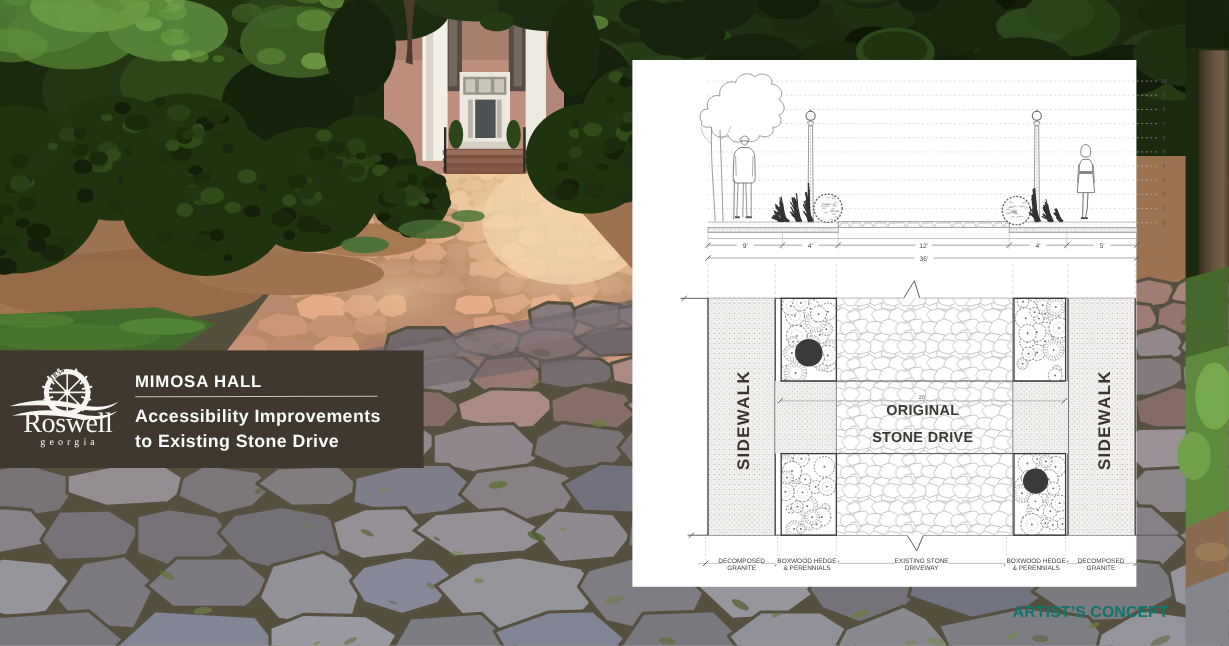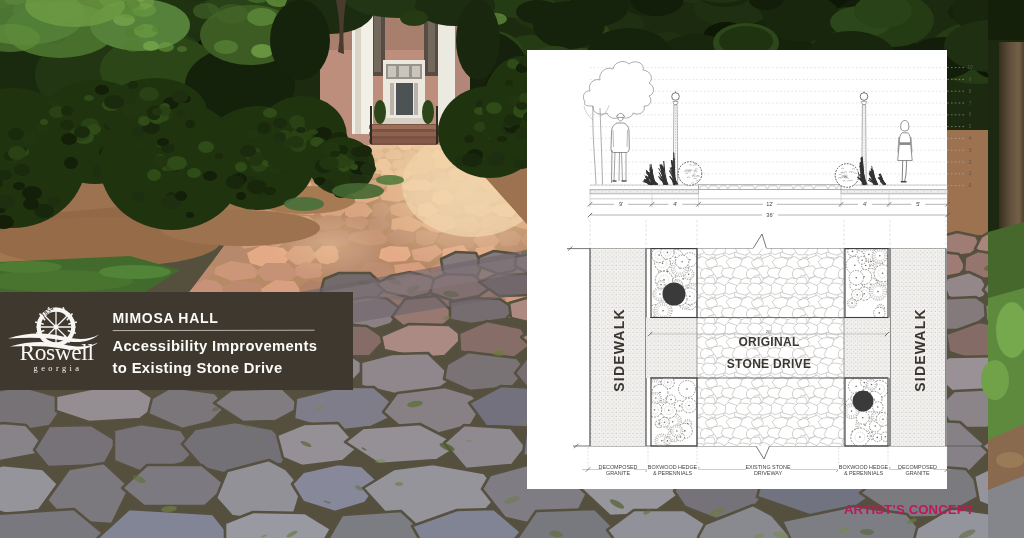--- a/index.html
+++ b/index.html
@@ -1,20 +1,20 @@
 <!DOCTYPE html>
 <html><head>
 <meta charset="utf-8">
 <style>
   html,body{margin:0;padding:0;}
   body{width:1024px;height:538px;overflow:hidden;position:relative;font-family:"Liberation Sans",sans-serif;}
   #photo{position:absolute;left:0;top:0;}
   #panel{position:absolute;left:527px;top:50px;width:420px;height:439px;background:#ffffff;text-align:center;}
   #banner{position:absolute;left:0;top:292px;width:353px;height:98px;background:#3e382e;}
-  #concept{position:absolute;left:844px;top:502px;width:180px;color:#be185d;font-weight:bold;font-size:13.2px;letter-spacing:0.1px;}
+  #concept{position:absolute;left:844px;top:502px;width:180px;color:#0f766e;font-weight:bold;font-size:13.2px;letter-spacing:0.1px;}
 </style>
 </head>
 <body>
 
 <svg id="photo" width="1024" height="538" viewBox="0 0 1024 538">
 <defs>
   <radialGradient id="sunpatch" cx="50%" cy="50%" r="50%">
     <stop offset="0%" stop-color="#ecca9e" stop-opacity="0.9"></stop>
     <stop offset="100%" stop-color="#ecca9e" stop-opacity="0"></stop>
   </radialGradient>

